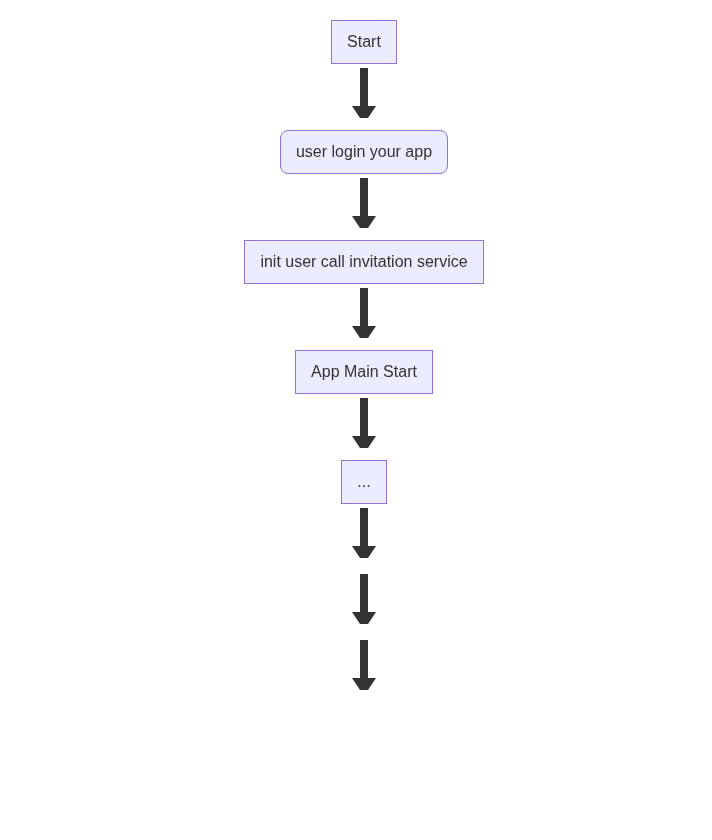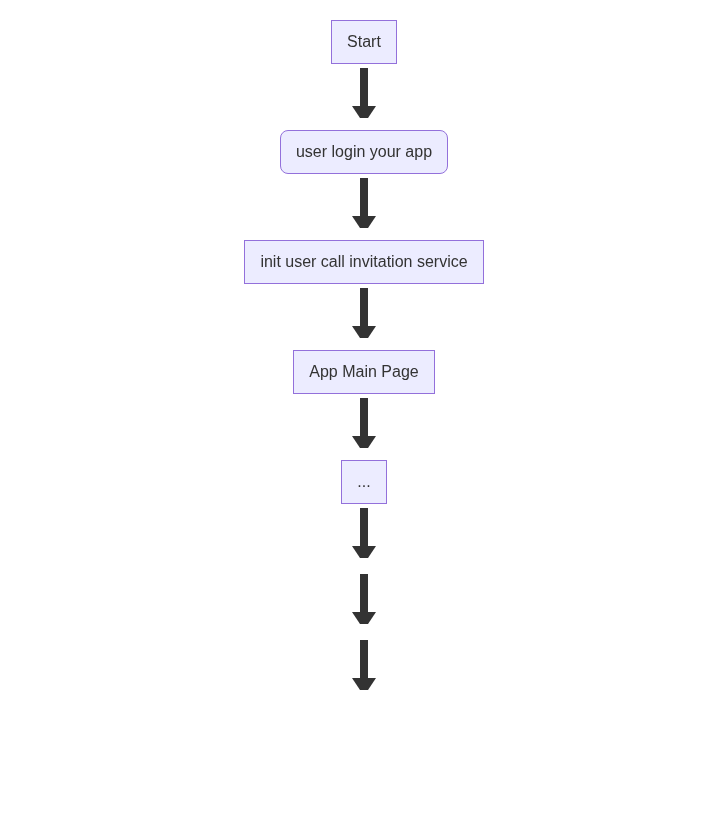--- a/index.html
+++ b/index.html
@@ -83,21 +83,21 @@
     <div class="head"></div>
   </div>
 
   <div class="node">init user call invitation service</div>
 
   <div class="edge">
     <div class="shaft"></div>
     <div class="head"></div>
   </div>
 
-  <div class="node">App Main Page</div>
+  <div class="node">App Main Start</div>
 
   <div class="edge">
     <div class="shaft"></div>
     <div class="head"></div>
   </div>
 
   <div class="node">...</div>
 
   <div class="edge">
     <div class="shaft"></div>

